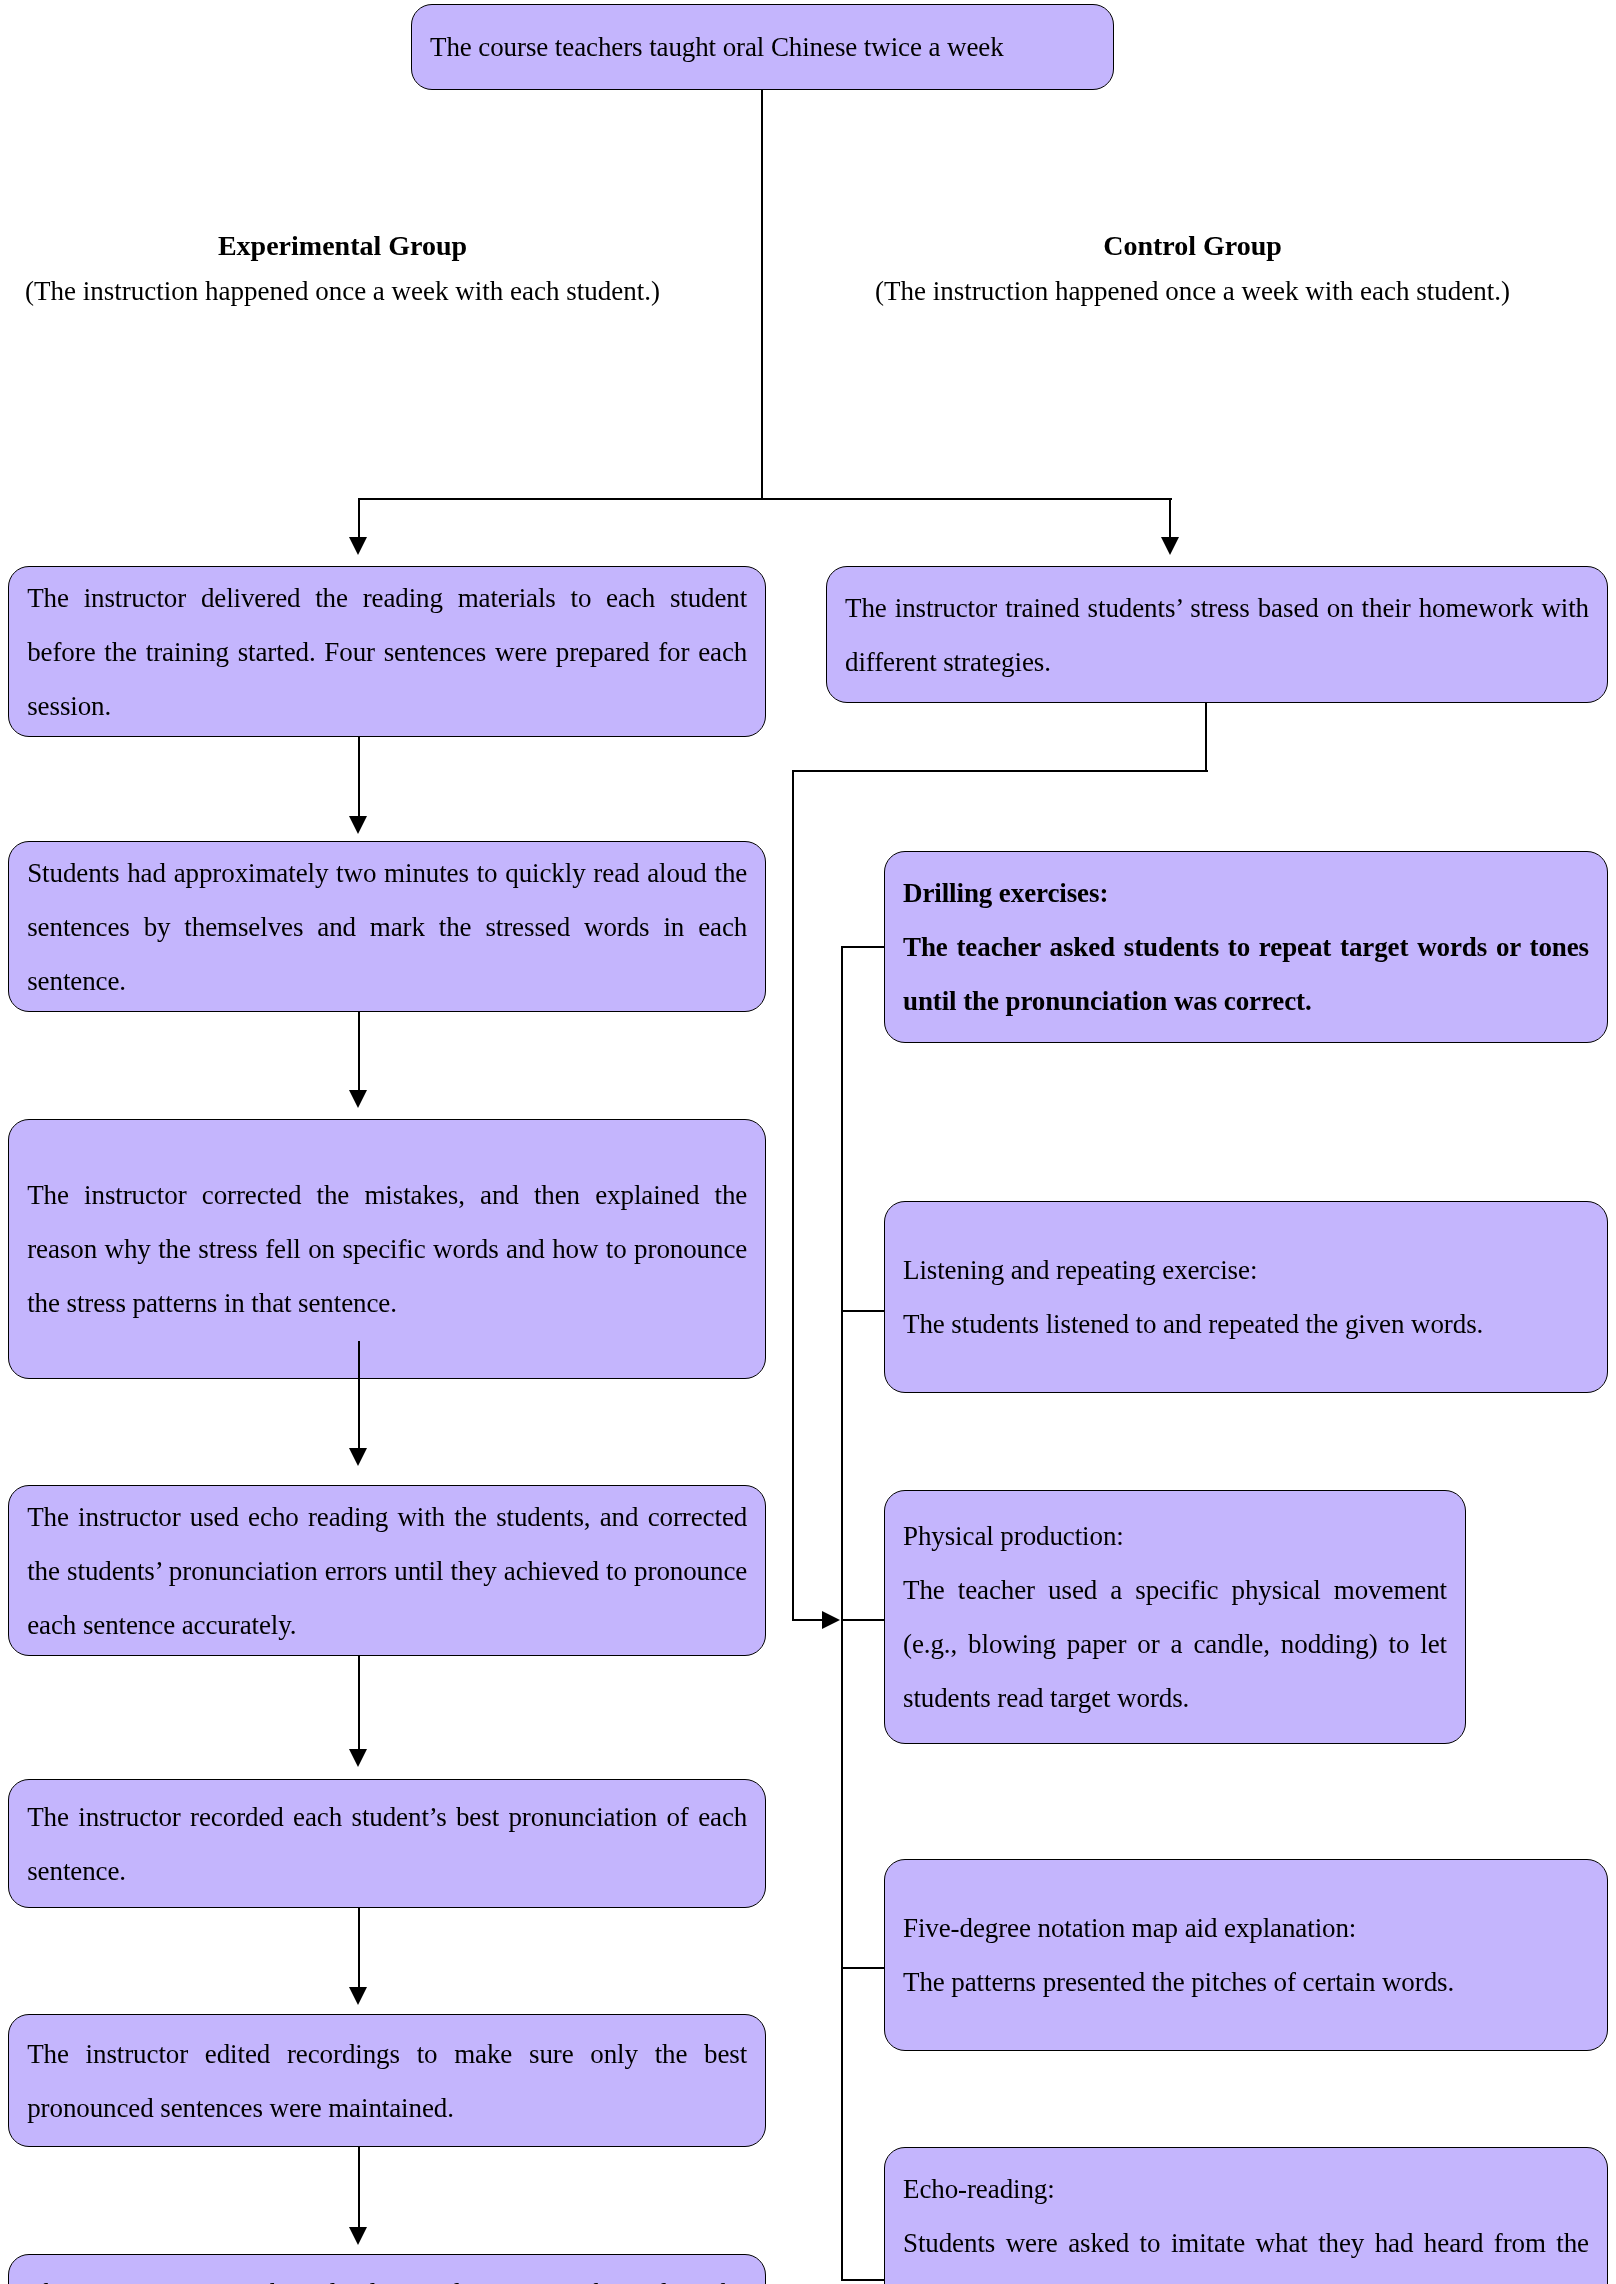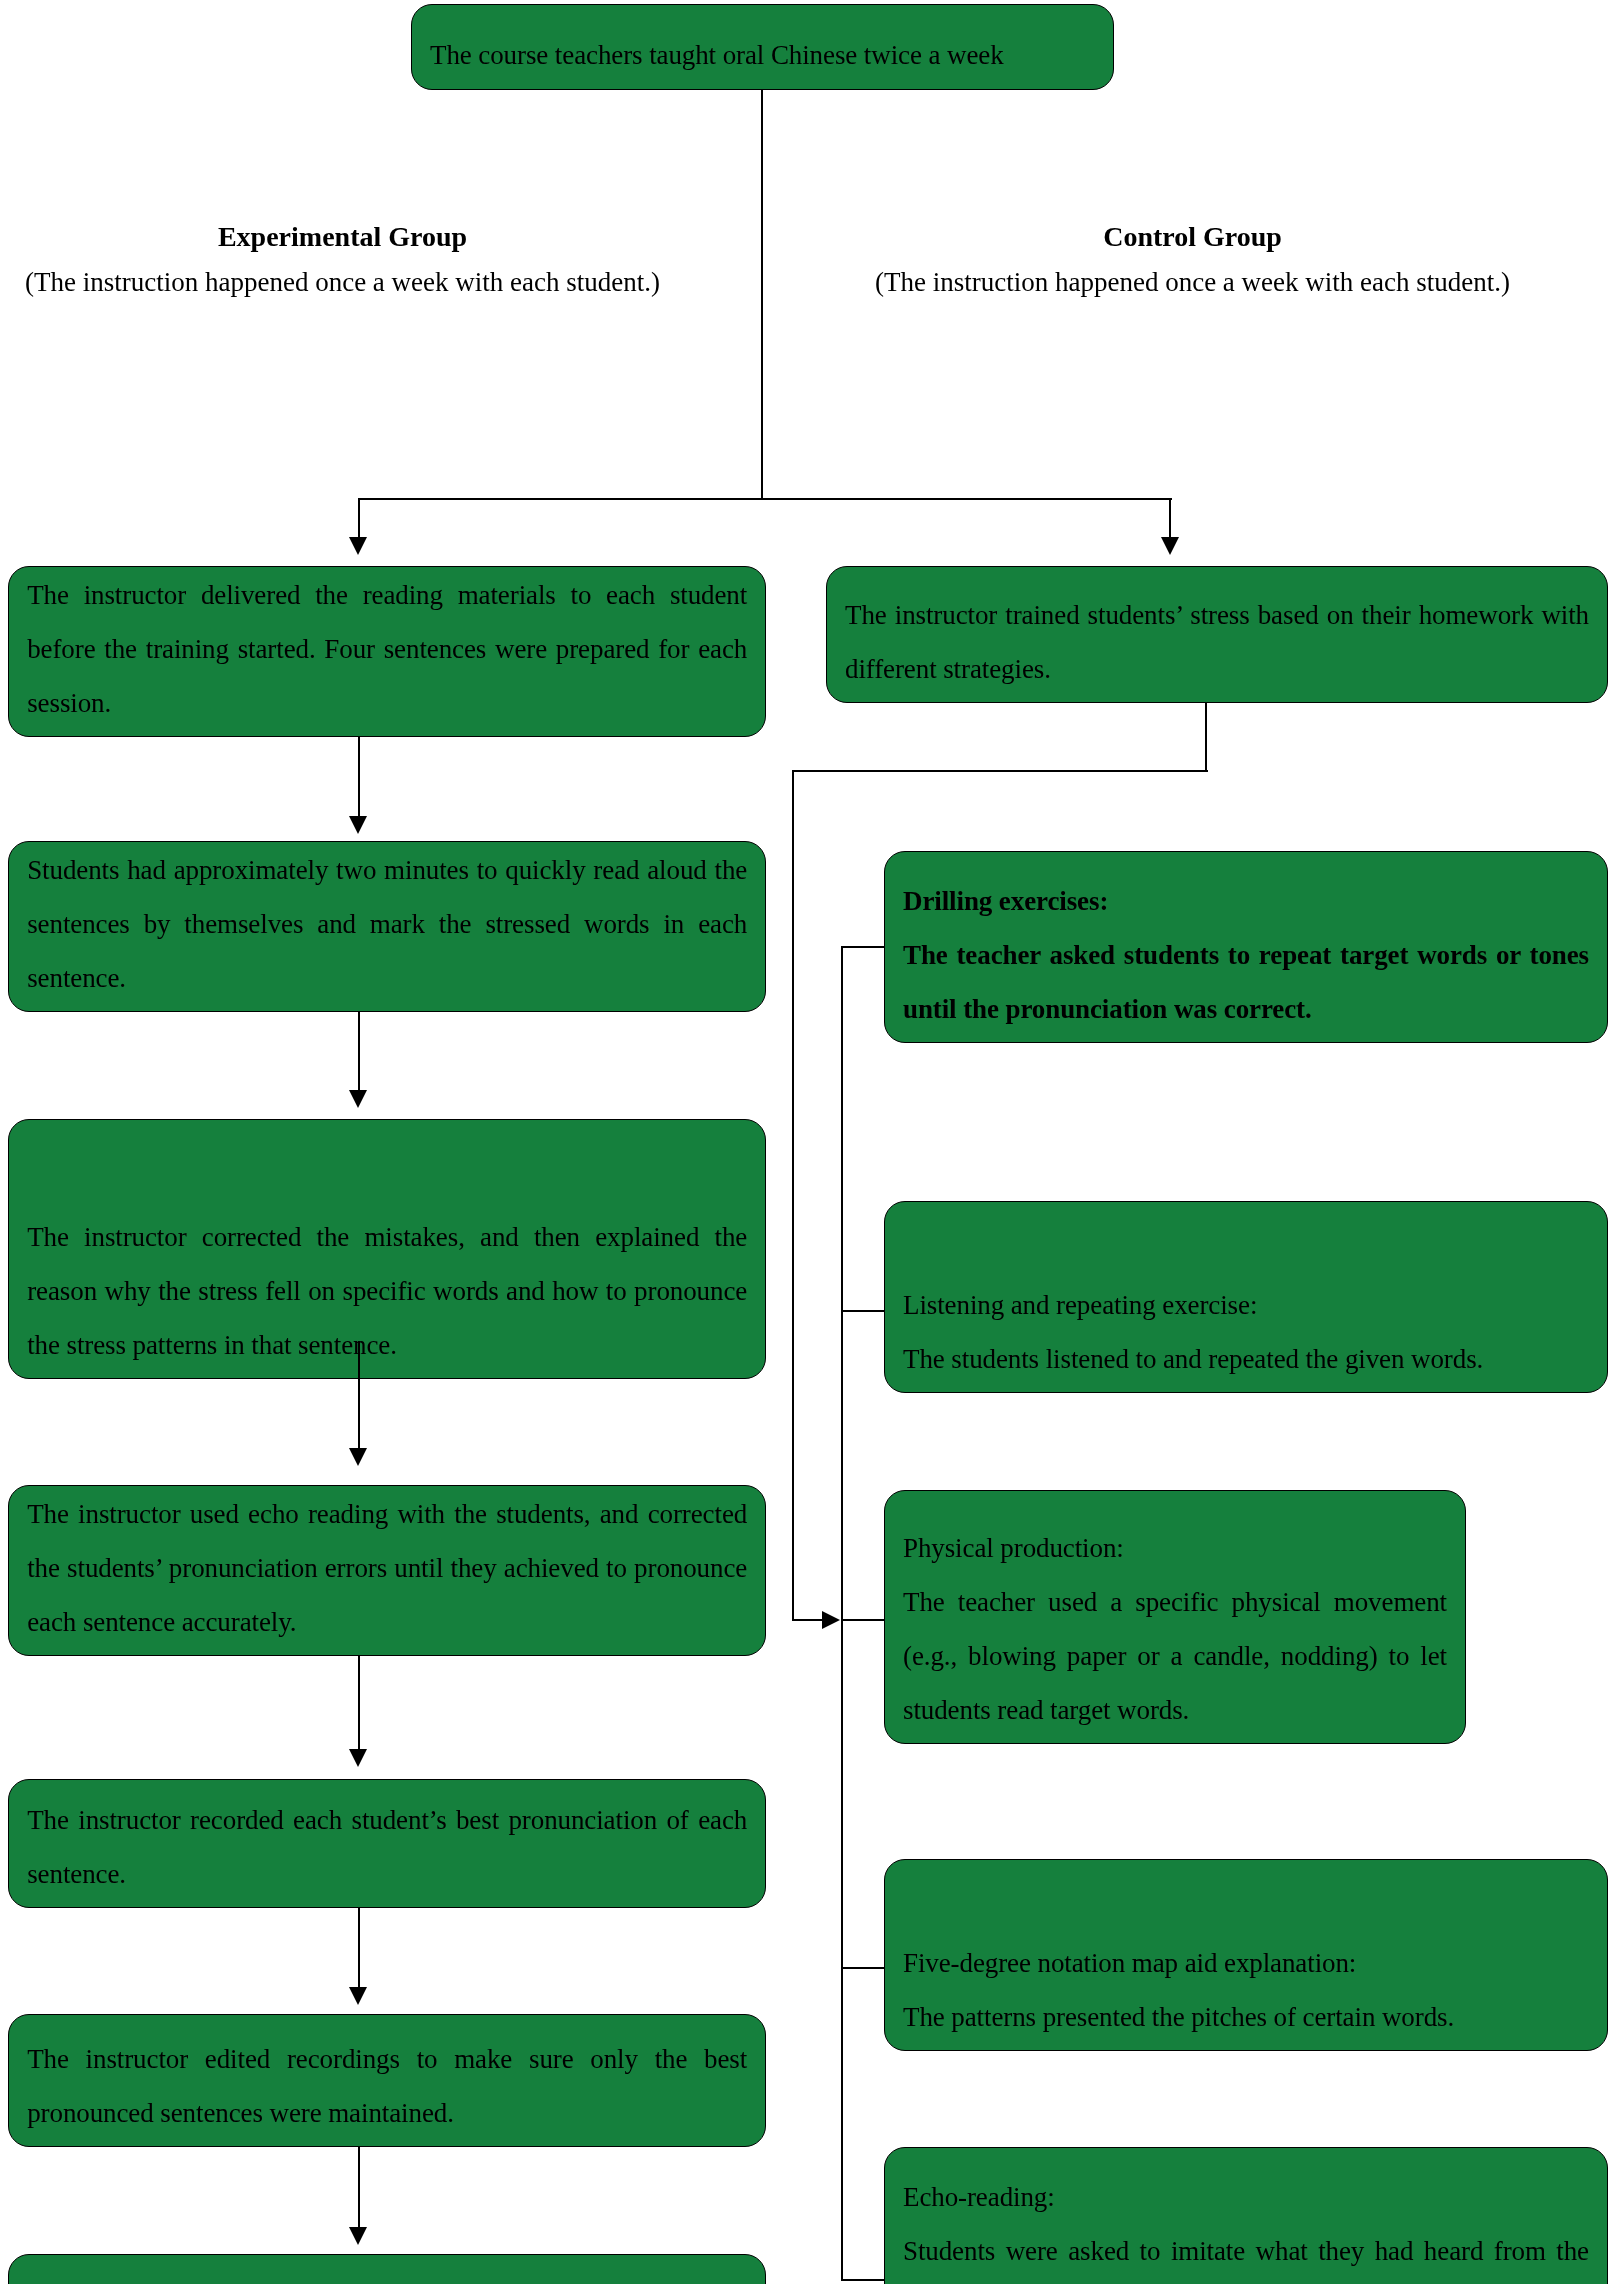--- a/index.html
+++ b/index.html
@@ -4,41 +4,42 @@
 <style>
   html,body{margin:0;padding:0;background:#ffffff;}
   body{font-family:"Liberation Serif","DejaVu Serif",serif;color:#000;}
   #page{position:relative;width:1617px;height:2416px;background:#fff;overflow:hidden;}
 
   .box{
     position:absolute;
     box-sizing:border-box;
     border:1.8px solid #000;
     border-radius:21px;
-    background:#15803d;
+    background:#c4b5fd;
     display:flex;
-    align-items:flex-end;
+    align-items:center;
     padding:6.4px 18px;
   }
   .box .txt{
     font-size:27px;
     line-height:2.00;
     text-align:justify;
     text-justify:inter-word;
     width:100%;
     letter-spacing:-0.1px;
   }
   .box.center .txt{text-align:left;}
 
   .hdr{position:absolute;}
   .hdr .title{
     font-size:28px;
     font-weight:bold;
     text-align:center;
     line-height:1.3;
+    margin-top:9px;
   }
   .hdr .sub{
     font-size:27px;
     line-height:2.05;
     text-align:center;
   }
 
   
   .vline{position:absolute;background:#000;width:2.3px;}
   .hline{position:absolute;background:#000;height:2.3px;}

